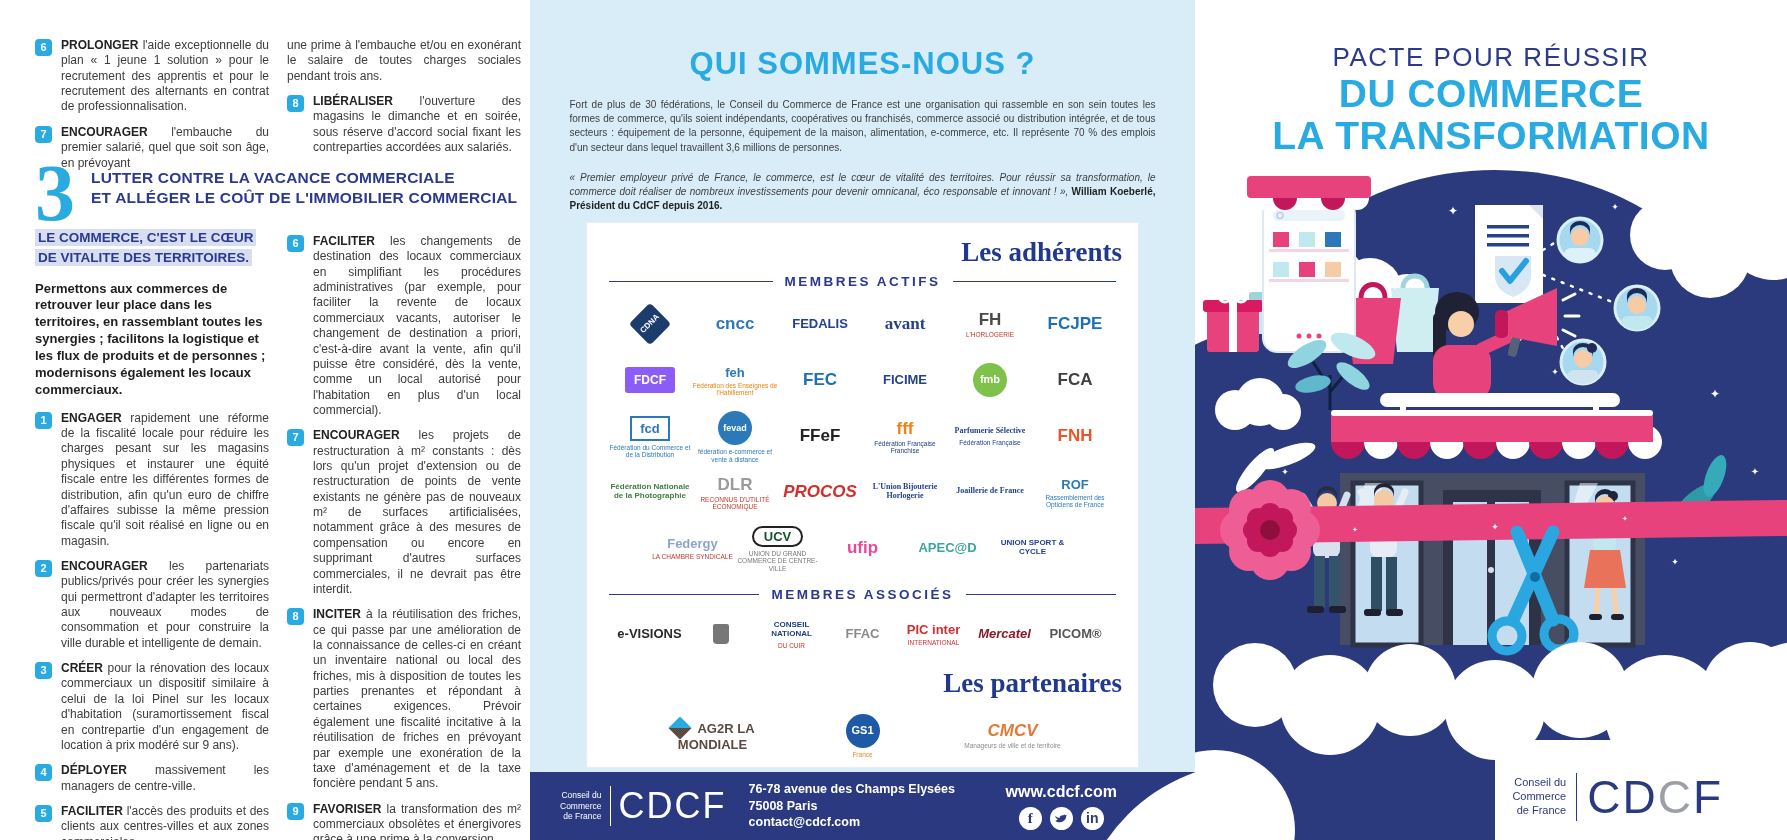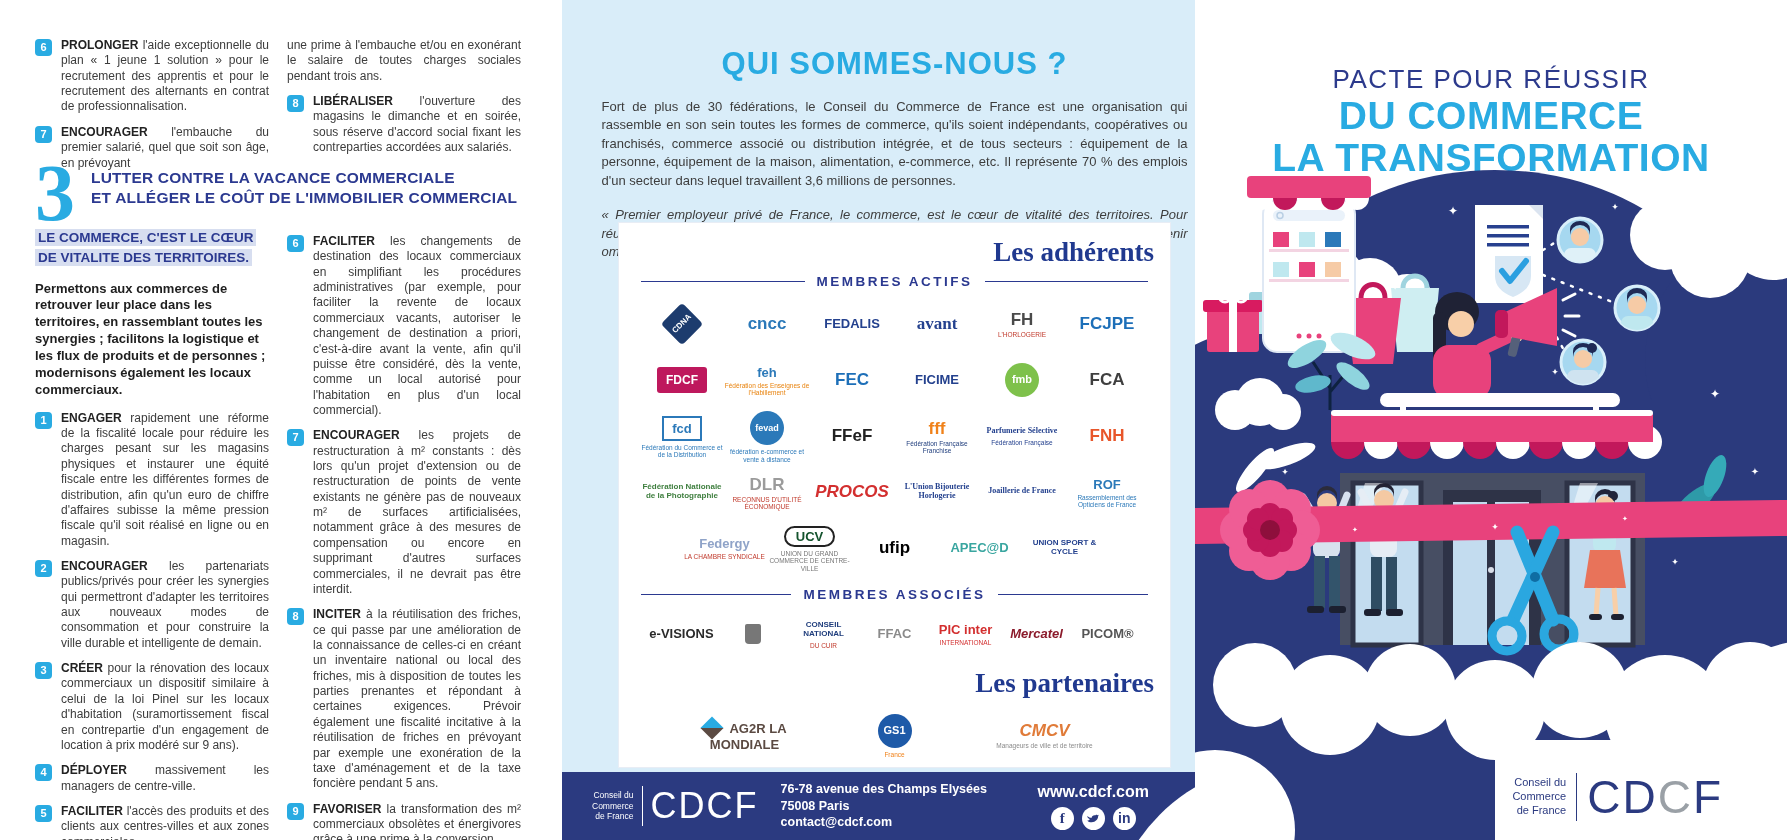--- a/index.html
+++ b/index.html
@@ -23,24 +23,24 @@
   .sec3-num{font-family:"Liberation Serif",serif;font-weight:bold;font-size:80px;line-height:.78;
             color:#29ABE2;}
   .sec3-title{font-size:15.5px;font-weight:bold;color:#2b3990;line-height:1.3;padding-top:6px;
               letter-spacing:.2px;}
   .lbody{position:absolute;left:35px;top:228px;width:486px;display:flex;gap:18px;}
   .hl{display:inline;background:#d7def0;color:#2b3990;font-weight:bold;font-size:13.5px;
       line-height:1.5;padding:1px 3px;box-decoration-break:clone;-webkit-box-decoration-break:clone;}
   .intro{font-weight:bold;color:#1e1e1e;font-size:13px;line-height:1.3;margin:12px 0 12px 0;}
 
   
-  #middle{left:562px;width:665px;background:#d9edf9;}
+  #middle{left:530px;width:665px;background:#d9edf9;}
   .m-title{margin:46px 0 0 0;text-align:center;color:#29ABE2;font-weight:bold;font-size:31px;
            letter-spacing:1px;}
-  .m-par{width:586px;margin:16px auto 0 auto;font-size:13px;line-height:1.42;text-align:justify;
+  .m-par{width:586px;margin:16px auto 0 auto;font-size:10px;line-height:1.42;text-align:justify;
          color:#3d3d3d;}
   .m-quote{font-style:italic;}
   .m-quote b{font-style:normal;color:#1e1e1e;}
   .card{position:absolute;left:56px;top:222px;width:553px;height:546px;background:#fff;
         border:1px solid #e8edf5;box-sizing:border-box;padding:10px 16px;overflow:hidden;}
   .serif-title{text-align:right;font-family:"Liberation Serif",serif;font-weight:bold;
                color:#20398f;font-size:27px;margin:4px 0 6px 0;}
   .divider{display:flex;align-items:center;margin:4px 6px 8px 6px;}
   .divider .line{flex:1;height:1.5px;background:#2b3990;}
   .divider-label{margin:0 12px;color:#2b3990;font-weight:bold;font-size:13.5px;letter-spacing:2.5px;}
@@ -80,21 +80,21 @@
   .addr{color:#fff;font-size:12.5px;font-weight:bold;line-height:1.35;margin-left:22px;}
   .webblock{margin-left:auto;margin-right:78px;text-align:center;position:relative;z-index:2;}
   .weburl{color:#fff;font-weight:bold;font-size:16px;}
   .socials{display:flex;gap:8px;justify-content:center;margin-top:6px;}
   .soc{width:23px;height:23px;border-radius:50%;background:#fff;display:flex;align-items:center;
        justify-content:center;color:#2b3a80;font-weight:bold;}
   .soc svg{display:block;}
 
   
   #right{left:1195px;width:592px;background:#fff;}
-  .r-title{padding-top:64px;text-align:center;}
+  .r-title{padding-top:42px;text-align:center;}
   .r-t1{color:#2c3a8c;font-size:26px;letter-spacing:1.5px;font-weight:normal;}
   .r-t2{color:#29ABE2;font-size:39px;font-weight:bold;line-height:1.08;letter-spacing:.5px;}
   #illu{position:absolute;left:0;top:140px;}
   .r-logo{position:absolute;right:64px;bottom:16px;display:flex;align-items:center;z-index:3;}
   .r-logo .orglines{color:#2b3a80;font-size:11px;}
   .r-logo .brandbar{background:#2b3a80;height:48px;margin:0 10px;}
   .r-letter{font-size:46px;letter-spacing:2px;color:#2b3a80;}
   .r-letter.gray{color:#9aa0a6;}
 </style>
 </head>
@@ -233,21 +233,21 @@
           <span class="logo-label bold big" style="color: rgb(74, 74, 74);">FH</span>
           <span class="logo-sub" style="color: rgb(192, 57, 43);">L'HORLOGERIE</span>
         </div>
 
         <div class="logo">
           <span class="logo-label bold big" style="color: rgb(29, 111, 184);">FCJPE</span>
           <span class="logo-sub"></span>
         </div>
 
         <div class="logo">
-          <span class="logo-label box" style="color: rgb(255, 255, 255); background-color: #be185d;">FDCF</span>
+          <span class="logo-label box" style="color: rgb(255, 255, 255); background-color: #8b5cf6;">FDCF</span>
           <span class="logo-sub"></span>
         </div>
 
         <div class="logo">
           <span class="logo-label bold" style="color: rgb(43, 121, 185);">feh</span>
           <span class="logo-sub" style="color: rgb(232, 130, 12);">Fédération des Enseignes de l'Habillement</span>
         </div>
 
         <div class="logo">
           <span class="logo-label bold big" style="color: rgb(29, 111, 184);">FEC</span>
@@ -333,21 +333,21 @@
           <span class="logo-label bold" style="color: rgb(143, 163, 200);">Federgy</span>
           <span class="logo-sub" style="color: rgb(192, 57, 43);">LA CHAMBRE SYNDICALE</span>
         </div>
 
         <div class="logo">
           <span class="logo-label oval" style="color: #14532d;">UCV</span>
           <span class="logo-sub" style="color: rgb(119, 119, 119);">UNION DU GRAND COMMERCE DE CENTRE-VILLE</span>
         </div>
 
         <div class="logo">
-          <span class="logo-label bold big" style="color: #000000;">ufip</span>
+          <span class="logo-label bold big" style="color: #ec4899;">ufip</span>
           <span class="logo-sub"></span>
         </div>
 
         <div class="logo">
           <span class="logo-label bold" style="color: rgb(58, 166, 160);">APEC@D</span>
           <span class="logo-sub"></span>
         </div>
 
         <div class="logo">
           <span class="logo-label tiny bold" style="color: rgb(36, 65, 142);">UNION SPORT &amp; CYCLE</span>

